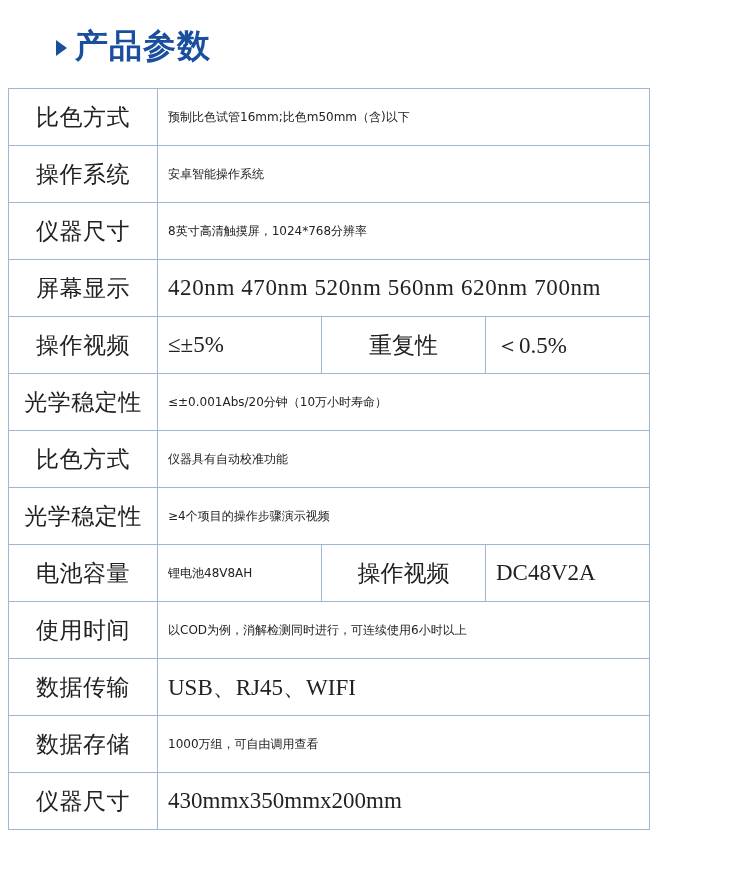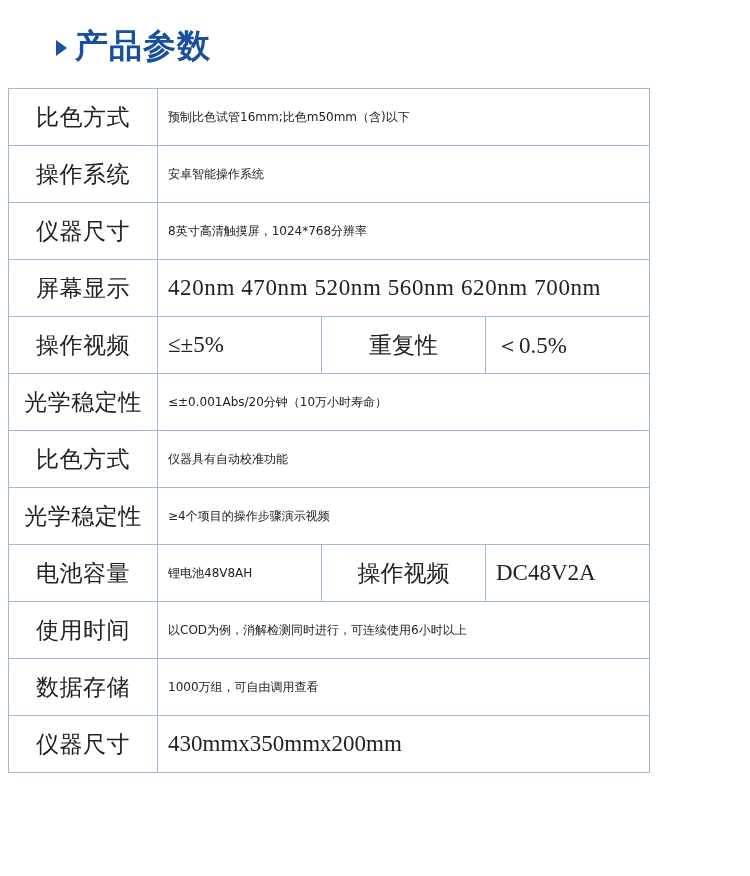--- a/index.html
+++ b/index.html
@@ -143,20 +143,24 @@
         <td class="label-cell">电池容量</td>
         <td class="value-cell cjk">锂电池48V8AH</td>
         <td class="mid-label">操作视频</td>
         <td class="value-cell sub-value">DC48V2A</td>
       </tr>
       <tr>
         <td class="label-cell">使用时间</td>
         <td class="value-cell cjk" colspan="3">以COD为例，消解检测同时进行，可连续使用6小时以上</td>
       </tr>
       <tr>
+        <td class="label-cell">数据传输</td>
+        <td class="value-cell" colspan="3">USB、RJ45、WIFI</td>
+      </tr>
+      <tr>
         <td class="label-cell">数据存储</td>
         <td class="value-cell cjk" colspan="3">1000万组，可自由调用查看</td>
       </tr>
       <tr>
         <td class="label-cell">仪器尺寸</td>
         <td class="value-cell" colspan="3">430mmx350mmx200mm</td>
       </tr>
 
     </tbody>
   </table>

